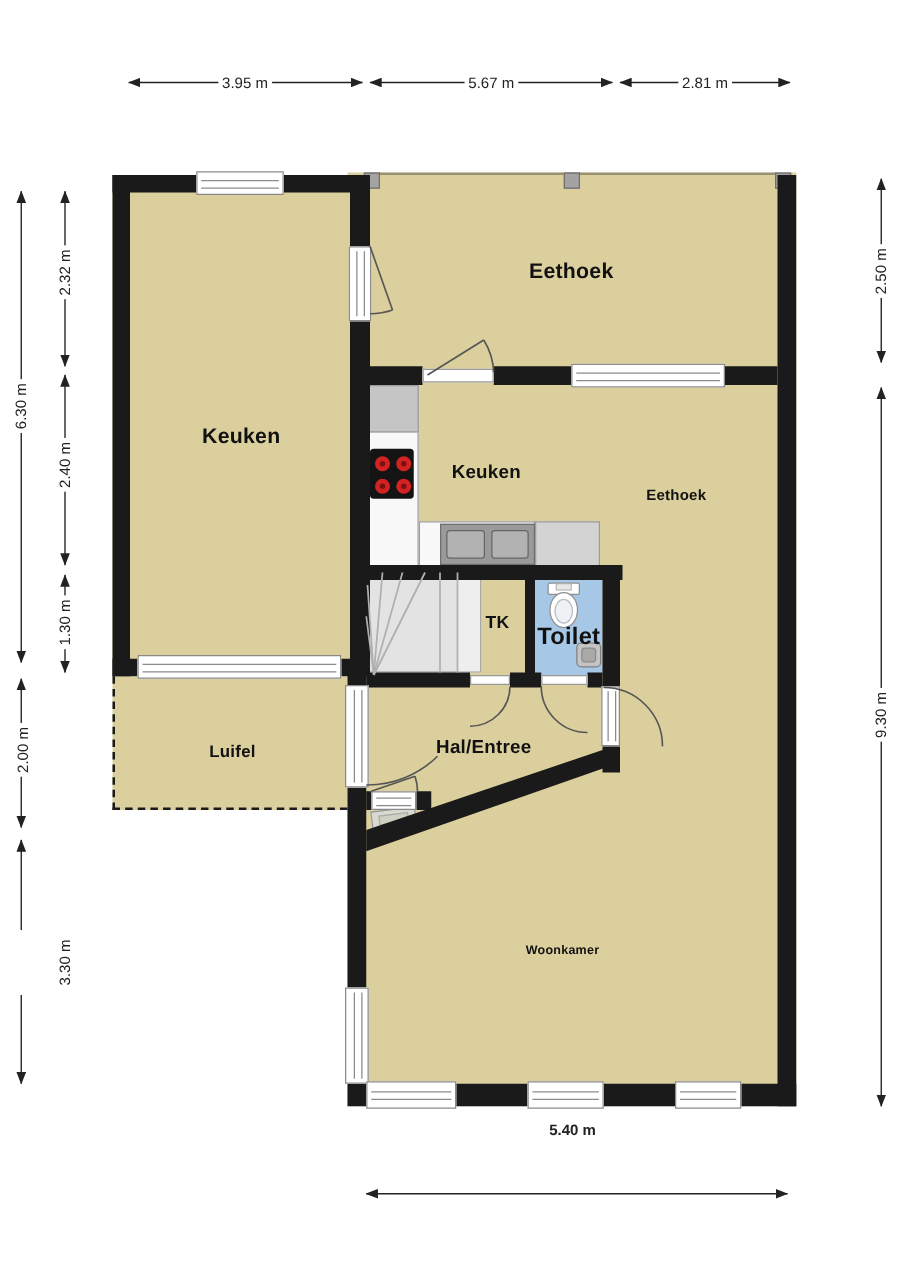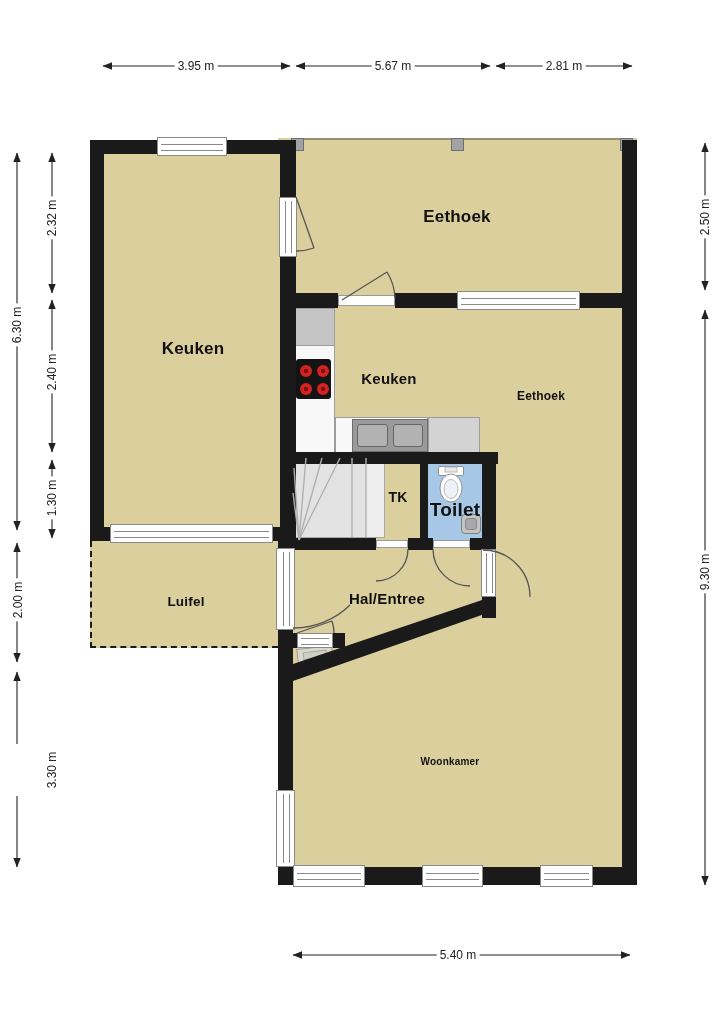--- a/index.html
+++ b/index.html
@@ -202,15 +202,15 @@
   <span class="dim-label z7" style="left:393px;top:66px;">5.67 m</span>
   <span class="dim-label z7" style="left:564px;top:66px;">2.81 m</span>
   <span class="dim-label rot z7" style="left:17px;top:325px;">6.30 m</span>
   <span class="dim-label rot z7" style="left:18px;top:600px;">2.00 m</span>
   <span class="dim-label rot z7" style="left:52px;top:770px;">3.30 m</span>
   <span class="dim-label rot z7" style="left:52px;top:218px;">2.32 m</span>
   <span class="dim-label rot z7" style="left:52px;top:372px;">2.40 m</span>
   <span class="dim-label rot z7" style="left:52px;top:498px;">1.30 m</span>
   <span class="dim-label rot z7" style="left:705px;top:217px;">2.50 m</span>
   <span class="dim-label rot z7" style="left:705px;top:572px;">9.30 m</span>
-  <span class="dim-label z7" style="left:458px;top:955px;">5.40 m</span>
+  <span class="dim-label z7" style="left:458px;top:904px;font-weight:bold;">5.40 m</span>
 
 </div>
 
 </body></html>

